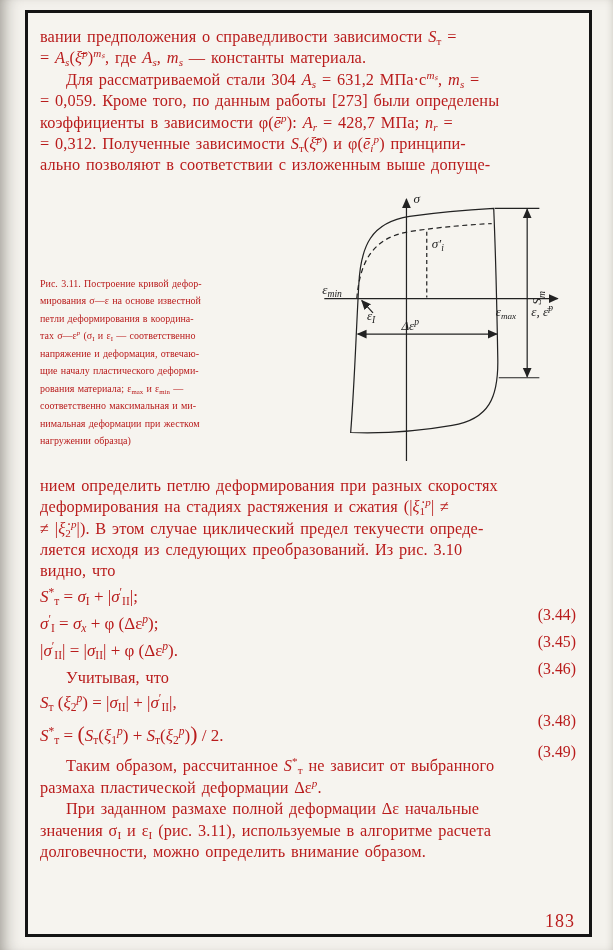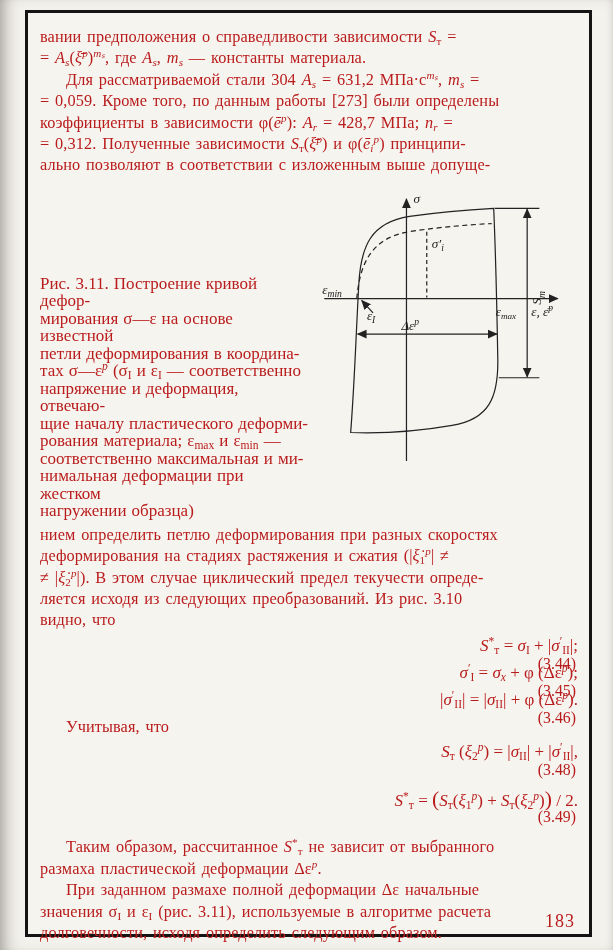--- a/index.html
+++ b/index.html
@@ -6,23 +6,23 @@
   .page{position:relative;width:613px;height:950px;background:#f4f2ed;overflow:hidden;
         font-family:"Liberation Serif",serif;color:#b91c1c;
         box-shadow:inset 14px 0 18px -12px rgba(60,55,45,.55), inset -6px 0 10px -8px rgba(60,55,45,.35);}
   .frame{position:absolute;left:25px;top:10px;right:21px;bottom:13px;
          border:3px solid #141414;padding:13px 11px 8px 12px;background:#f6f4ef;}
   p{margin:0;}
   .body{font-size:16.3px;line-height:21.4px;word-spacing:1.6px;letter-spacing:.1px;}
   .ind{text-indent:26px;}
   .sp-top{margin-top:4px;}
   .figure-row{display:flex;gap:12px;margin:9px 0 2px 0;align-items:flex-start;}
-  .caption{font-size:17px;line-height:17.5px;width:268px;padding-top:90px;word-spacing:.8px;flex:0 0 auto;}
+  .caption{font-size:10px;line-height:17.5px;width:268px;padding-top:90px;word-spacing:.8px;flex:0 0 auto;}
   .figwrap{flex:0 0 auto;}
-  .eq-row{position:relative;text-align:right;font-size:17px;line-height:24px;margin:3px 0;}
+  .eq-row{position:relative;text-align:left;font-size:17px;line-height:24px;margin:3px 0;}
   .eq-number{position:absolute;right:2px;top:18px;font-size:15.8px;font-style:normal;}
   sub{font-size:.68em;vertical-align:-0.28em;line-height:0;}
   sup{font-size:.68em;vertical-align:0.52em;line-height:0;}
   i,.it{font-style:italic;}
   .big{font-size:1.28em;}
   .pagenum{position:absolute;right:14px;bottom:2px;font-size:18px;letter-spacing:1px;}
   .figlabel text{font-family:"Liberation Serif",serif;font-style:italic;font-size:13px;}
 </style>
 </head>
 <body>
@@ -84,23 +84,23 @@
     </div>
 
     <p class="body ind sp-top">Учитывая, что</p>
 
     <div class="eq-row">
       <span><i>S</i><sub>т</sub><span> (</span><i>ξ</i><sub>2</sub><sup class="it">p</sup><span>) = |</span><i>σ</i><sub>II</sub><span>| + |</span><i>σ</i><sup>′</sup><sub>II</sub><span>|,</span></span>
       <span class="eq-number">(3.48)</span>
     </div>
 
 
-    <div class="eq-row" style="margin:23px 0;">
+    <div class="eq-row" style="margin:7px 0;">
       <span><i>S</i><sup>*</sup><sub>т</sub><span> = </span><span class="big">(</span><i>S</i><sub>т</sub><span>(</span><i>ξ</i><sub>1</sub><sup class="it">p</sup><span>) + </span><i>S</i><sub>т</sub><span>(</span><i>ξ</i><sub>2</sub><sup class="it">p</sup><span>)</span><span class="big">)</span><span> / 2.</span></span>
       <span class="eq-number">(3.49)</span>
     </div>
 
     <p class="body ind sp-top"><span>Таким образом, рассчитанное </span><i>S</i><sup>*</sup><sub>т</sub><span> не зависит от выбранного</span><br><span>размаха пластической деформации Δε</span><sup class="it">p</sup><span>.</span></p>
-    <p class="body ind"><span>При заданном размахе полной деформации Δε начальные</span><br><span>значения σ</span><sub>I</sub><span> и ε</span><sub>I</sub><span> (рис. 3.11), используемые в алгоритме расчета</span><br><span>долговечности, исходя определить следующим образом.</span></p>
+    <p class="body ind"><span>При заданном размахе полной деформации Δε начальные</span><br><span>значения σ</span><sub>I</sub><span> и ε</span><sub>I</sub><span> (рис. 3.11), используемые в алгоритме расчета</span><br><span>долговечности, можно определить внимание образом.</span></p>
 
     <div class="pagenum">183</div>
   </div>
 </div>
 
 </body></html>

